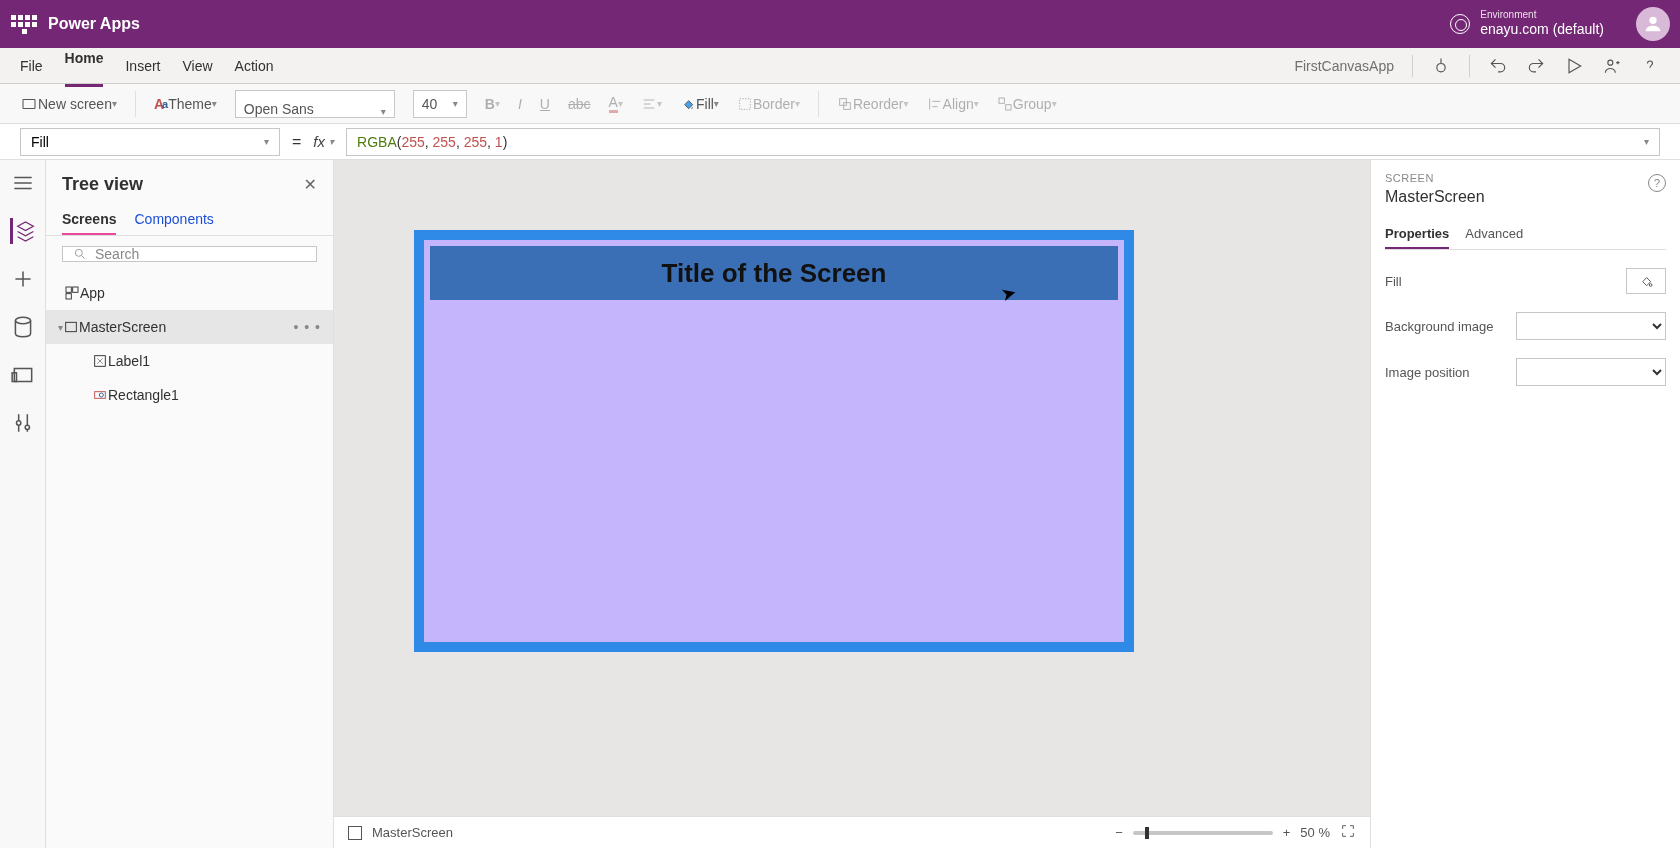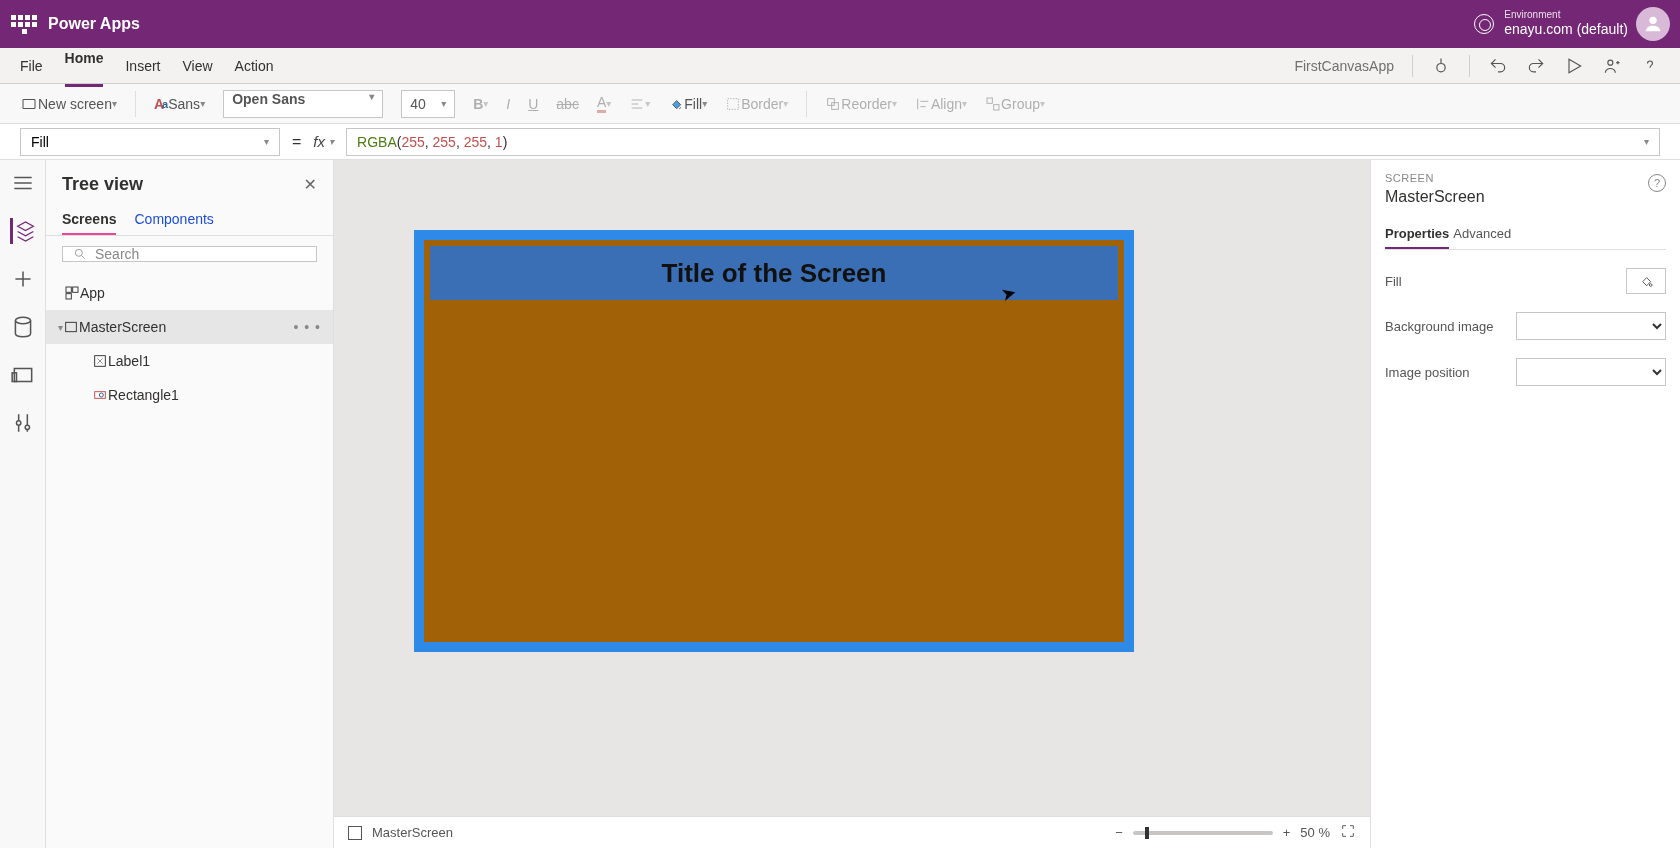--- a/index.html
+++ b/index.html
@@ -4,21 +4,21 @@
 <style>
   * { box-sizing: border-box; margin:0; padding:0; font-family: "Segoe UI", Arial, sans-serif; }
   html,body { width:1680px; height:848px; overflow:hidden; background:#f3f2f1; }
 
   
   .topbar { background:#742774; height:48px; display:flex; align-items:center; color:#fff; padding:0 10px; }
   .waffle { width:28px; height:28px; display:flex; flex-wrap:wrap; align-content:center; justify-content:center; gap:2px; margin-right:10px;}
   .waffle span{ width:5px;height:5px;background:#fff; display:block;}
   .app-title { font-size:16px; font-weight:600; }
   .topbar-spacer{flex:1;}
-  .env-block{display:flex;align-items:center;gap:10px; margin-right:8px;}
+  .env-block{display:flex;align-items:center;gap:10px; margin-right:32px;}
   .env-icon{ width:20px;height:20px; border:1px solid #fff; border-radius:50%; position:relative;}
   .env-icon::after{content:""; position:absolute; width:10px;height:10px;border:1px solid #fff;border-radius:50%;left:4px;top:4px;}
   .env-text small{display:block; font-size:10px; opacity:.85; line-height:1;}
   .env-text span{font-size:14px; line-height:1.2;}
   .avatar{width:34px;height:34px;border-radius:50%;background:#d8b9d8;display:flex;align-items:center;justify-content:center;}
   .avatar svg{width:22px;height:22px;fill:#fff;}
 
   
   .menurow{height:36px;background:#f3f2f1;border-bottom:1px solid #d1cfce;display:flex;align-items:center;padding:0 20px; gap:22px;}
   .menurow .mitem{font-size:14px;color:#323130;cursor:pointer; padding:6px 0;}
@@ -28,21 +28,21 @@
   .menurow-right .appname{color:#707070;font-size:14px;}
   .menurow-right .ic{width:20px;height:20px;display:flex;align-items:center;justify-content:center;color:#555;}
   .vsep{width:1px;height:22px;background:#d1cfce;}
 
   
   .ribbon{height:40px;background:#f8f8f8;border-bottom:1px solid #e1dfdd;display:flex;align-items:center;padding:0 20px;gap:18px; font-size:14px;color:#555;}
   .ribbon .rb{display:flex;align-items:center;cursor:pointer;}
   .ribbon .rb.disabled{opacity:.45;}
   .ribbon .sep{width:1px;height:26px;background:#e1dfdd;}
   .ribbon select, .ribbon .fbox{border:1px solid #c8c6c4;background:#fff;height:28px;padding:0 8px;font-size:14px;color:#555;}
-  .ribbon .font-sel{width:160px;text-align:left;display:flex;align-items:flex-start;justify-content:space-between;font-weight:bold;}
+  .ribbon .font-sel{width:160px;text-align:left;display:flex;align-items:flex-end;justify-content:space-between;}
   .ribbon .size-sel{width:54px;display:flex;align-items:center;justify-content:space-between;}
   .chev{font-size:10px;color:#888;}
 
   
   .formularow{height:36px;background:#fff;border-bottom:1px solid #e1dfdd;display:flex;align-items:center;padding:0 20px;gap:12px;}
   .prop-sel{width:260px;height:28px;border:1px solid #c8c6c4;display:flex;align-items:center;justify-content:space-between;padding:0 10px;font-size:14px;background:#fff;}
   .eq{font-size:16px;color:#333;}
   .fx{font-style:italic;color:#444;font-size:15px;display:flex;align-items:center;gap:4px;}
   .formula{flex:1;height:28px;border:1px solid #c8c6c4;background:#fff;display:flex;align-items:center;padding:0 10px;font-family: Consolas, monospace;font-size:14px; justify-content:space-between;}
   .tok-fn{color:#4d7c0f;}
@@ -69,38 +69,38 @@
   .treelist{flex:1;padding-top:4px;}
   .ti{display:flex;align-items:center;height:34px;padding:0 12px;font-size:14px;color:#323130;gap:0;cursor:pointer;}
   .ti.indent1{padding-left:18px;}
   .ti.indent2{padding-left:46px;}
   .ti.selected{background:#e6e6e6;}
   .ti .more{margin-left:auto;color:#888;letter-spacing:1px;}
   .ti svg{width:16px;height:16px;}
 
   
   .canvaswrap{flex:1;background:#e8e6e4;position:relative;}
-  .stage{position:absolute;left:80px;top:70px;width:720px;height:422px;background:#a16207;border:10px solid #2e8ae6;}
+  .stage{position:absolute;left:80px;top:70px;width:720px;height:422px;background:#c4b5fd;border:10px solid #2e8ae6;}
   .stage .label{position:absolute;left:6px;top:6px;right:6px;height:54px;background:#3b6fb5;display:flex;align-items:center;justify-content:center;font-size:26px;font-weight:700;color:#111;}
   .cursor{position:absolute;left:572px;top:38px;font-size:16px;color:#000; transform:rotate(-15deg);}
 
   
   .statusbar{position:absolute;left:0;right:0;bottom:0;height:32px;background:#fff;border-top:1px solid #e1dfdd;display:flex;align-items:center;padding:0 14px;font-size:13px;color:#555;gap:10px;}
   .statusbar .spacer{flex:1;}
   .statusbar .slider{width:140px;height:4px;background:#c8c6c4;border-radius:2px;position:relative;}
   .statusbar .slider .thumb{position:absolute;left:12px;top:-4px;width:4px;height:12px;background:#333;}
   .sqicon{width:14px;height:14px;border:1.5px solid #555;display:inline-block;}
 
   
   .props{width:310px;background:#fff;border-left:1px solid #e1dfdd;display:flex;flex-direction:column;padding:12px 14px;}
   .props .lbl{font-size:11px;color:#888;letter-spacing:.5px;}
   .props .name{font-size:16px;color:#323130;margin-top:4px;}
   .props .helpic{position:absolute;right:14px;top:14px;width:18px;height:18px;border:1.2px solid #888;border-radius:50%;display:flex;align-items:center;justify-content:center;font-size:11px;color:#888;}
   .props{position:relative;}
-  .ptabs{display:flex;gap:4px;border-bottom:1px solid #e1dfdd;margin-top:14px;}
+  .ptabs{display:flex;gap:16px;border-bottom:1px solid #e1dfdd;margin-top:14px;}
   .ptabs span{font-size:13px;padding:6px 0;cursor:pointer;color:#555;}
   .ptabs span.active{color:#323130;font-weight:600;border-bottom:2px solid #742774;}
   .prow{display:flex;align-items:center;justify-content:space-between;margin-top:18px;font-size:13px;color:#555;}
   .prow .swatch{width:40px;height:26px;border:1px solid #c8c6c4;display:flex;align-items:center;justify-content:center;}
   .prow select{width:150px;height:28px;border:1px solid #c8c6c4;background:#fff;font-size:13px;padding:12px 6px;color:#333;}
 
   svg{stroke:currentColor;fill:none;stroke-width:1.4;}
 </style>
 </head>
 <body>
@@ -185,21 +185,21 @@
     <svg width="18" height="18" viewBox="0 0 24 24">
         <rect x="4" y="6" width="16" height="12" rx="1"></rect>
       </svg>
     <span>New screen</span>
     <span class="chev">▾</span>
   </div>
   <div class="sep"></div>
   <div class="rb">
     <span style="color:#c0504d;font-weight:600;">A</span>
       <span style="color:#2a6099;font-weight:600;margin-left:-2px;font-size:11px;">a</span>
-    <span>Sans</span>
+    <span>Theme</span>
     <span class="chev">▾</span>
   </div>
   <div class="fbox font-sel">
     <span>Open Sans</span>
     <span class="chev">▾</span>
   </div>
   <div class="fbox size-sel">
     <span>40</span>
     <span class="chev">▾</span>
   </div>

